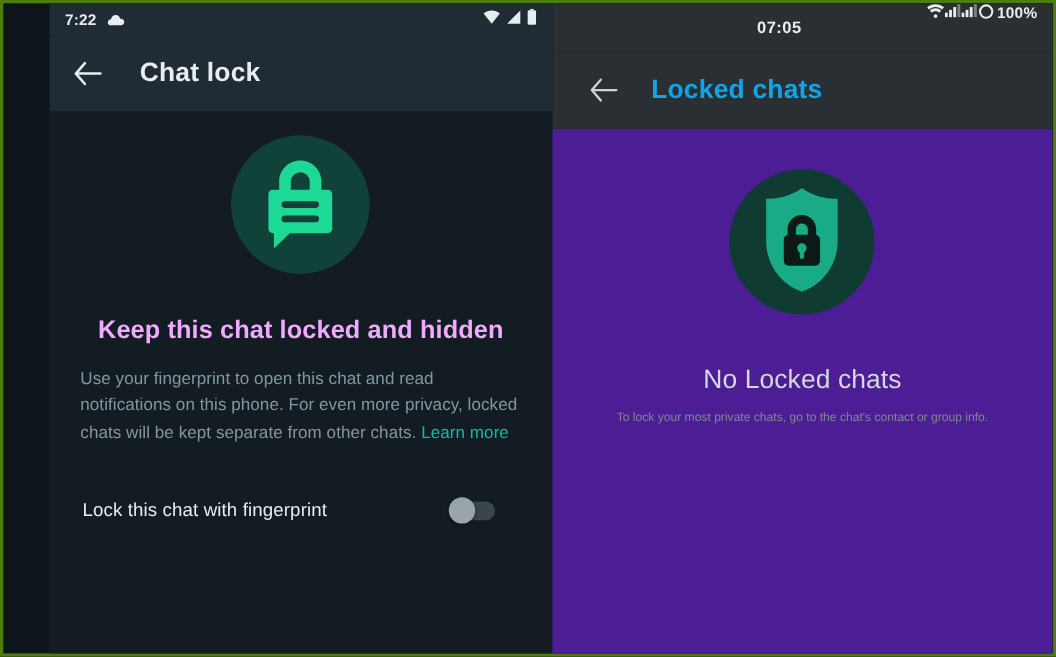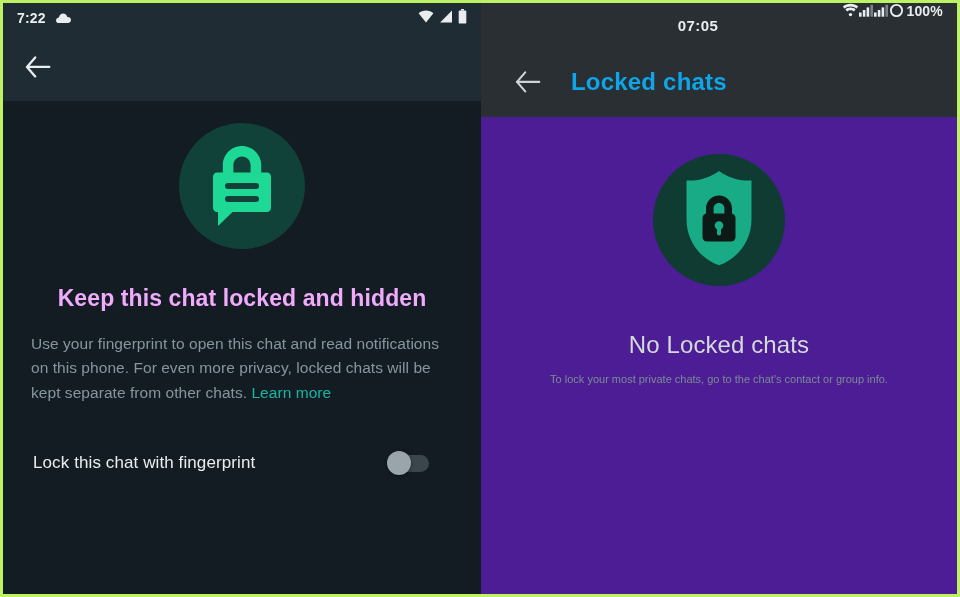--- a/index.html
+++ b/index.html
@@ -13,24 +13,25 @@
     overflow: hidden;
     font-family: "Liberation Sans", sans-serif;
     -webkit-font-smoothing: antialiased;
   }
 
   .screenshot {
     position: relative;
     width: 960px;
     height: 597px;
     box-sizing: border-box;
-    border: 3px solid #bef264;
+    border: 3px solid #4d7c0f;
     background: #0d141a;
     display: flex;
     overflow: hidden;
+    padding-left: 42px;
   }
 
   
   .panel {
     position: relative;
     height: 100%;
     overflow: hidden;
   }
   .panel-left {
     width: 478px;
@@ -295,20 +296,21 @@
       </span>
     </div>
 
     <div class="appbar appbar-left">
       <span class="back-btn">
         <svg width="26" height="22" viewBox="0 0 26 22">
           <path d="M10.2 1.4 2.0 10.9l8.2 9.5" stroke="#e9edef" stroke-width="2.3" fill="none" stroke-linecap="round" stroke-linejoin="round"></path>
           <path d="M2.3 10.9h22.0" stroke="#e9edef" stroke-width="2.3" fill="none" stroke-linecap="round"></path>
         </svg>
       </span>
+      <span class="appbar-title-left">Chat lock</span>
     </div>
 
     <div class="body-left">
 
       <div class="hero-left">
         <span>
           <svg width="140" height="140" viewBox="0 0 140 140">
             <circle cx="70" cy="70" r="63" fill="#11423a"></circle>
             <path d="M70 30c-10.6 0-19.2 8.6-19.2 19.2V57h10.6v-7.8c0-4.7 3.9-8.6 8.6-8.6s8.6 3.9 8.6 8.6V57h10.6v-7.8C89.2 38.6 80.6 30 70 30z" fill="#1ed896"></path>
             <path d="M45 56.5h50c2.2 0 4 1.8 4 4v31.5c0 2.2-1.8 4-4 4H60.5L46 110V96h-1c-2.2 0-4-1.8-4-4V60.5c0-2.2 1.8-4 4-4z" fill="#1ed896"></path>

